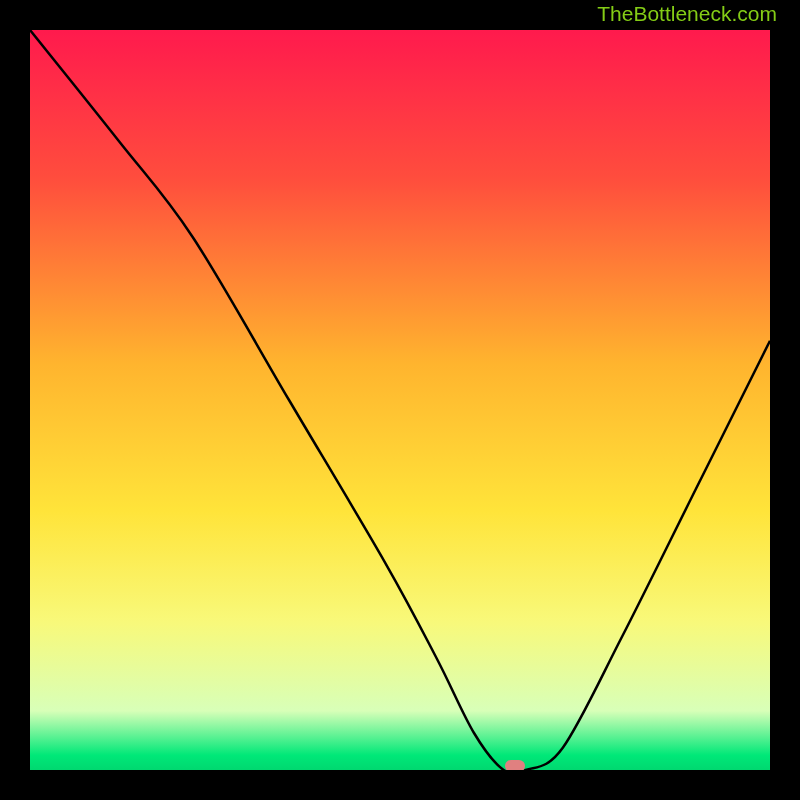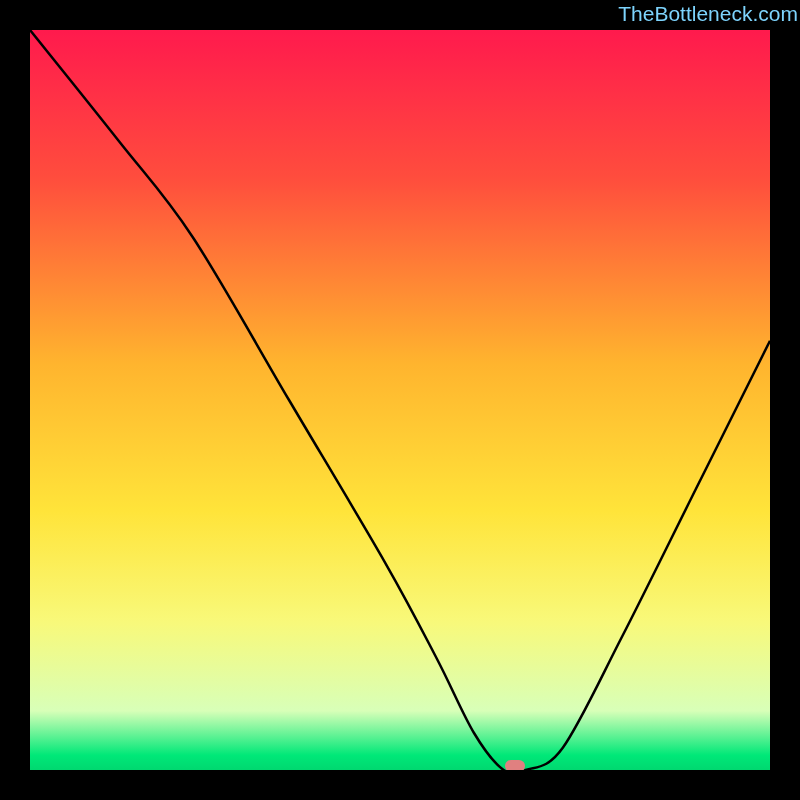--- a/index.html
+++ b/index.html
@@ -12,22 +12,22 @@
     font-family: Arial, sans-serif;
   }
   .container {
     position: relative;
     width: 800px;
     height: 800px;
   }
   .watermark {
     position: absolute;
     top: 2px;
-    right: 2px;
-    color: #7dd3fc;
+    right: 23px;
+    color: #84cc16;
     font-size: 21px;
     font-weight: 500;
     letter-spacing: 0px;
     z-index: 10;
   }
   .plot-area {
     position: absolute;
     left: 30px;
     top: 30px;
     width: 740px;

